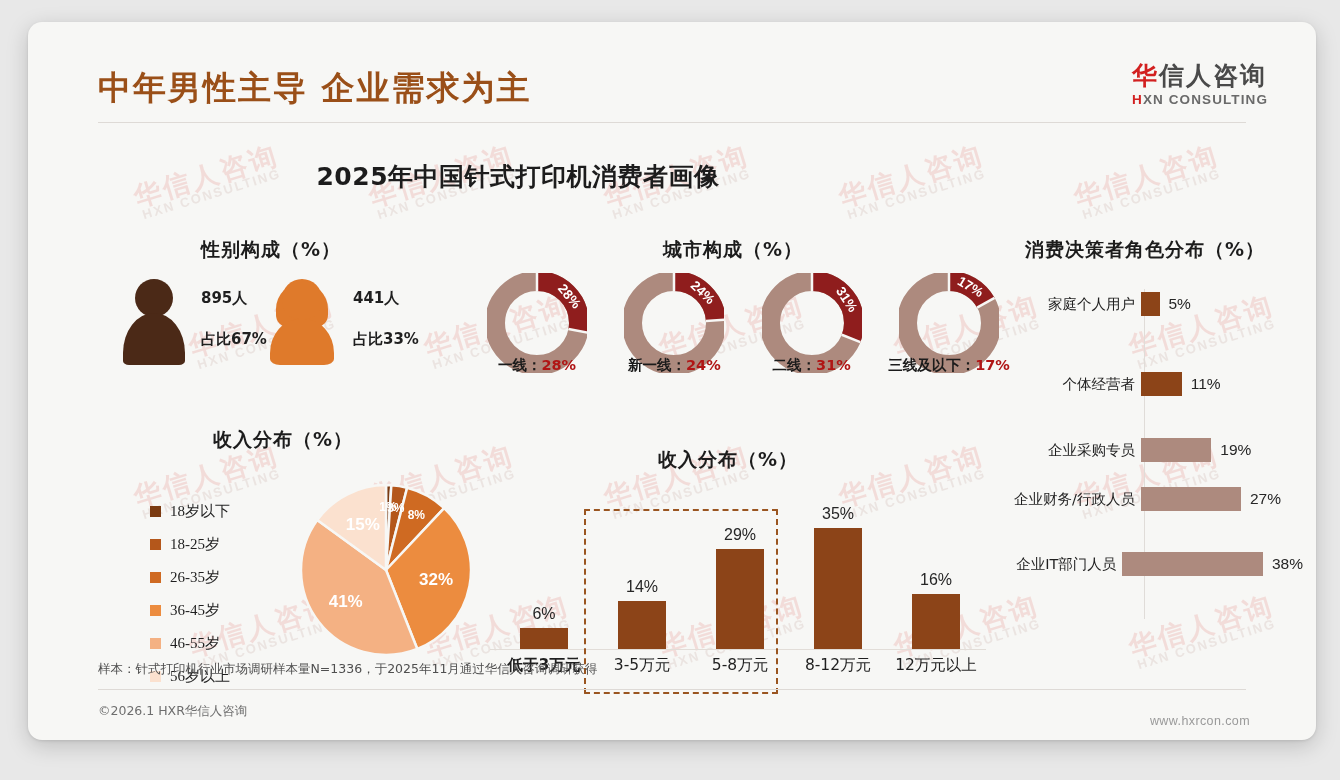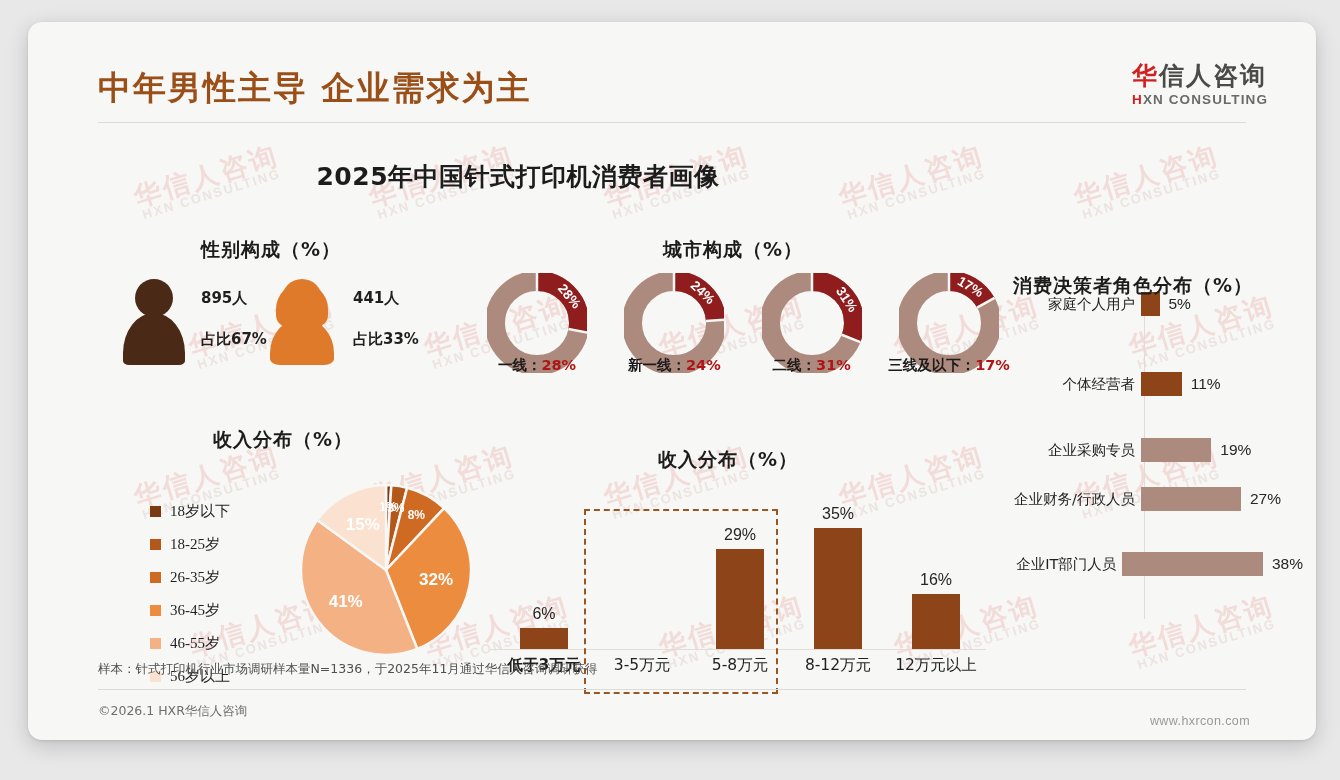--- a/index.html
+++ b/index.html
@@ -320,21 +320,21 @@
   }
   #income-highlight {
     position: absolute;
     border: 2px dashed #9a5520;
     border-radius: 1px;
     pointer-events: none;
   }
 
   
   #roles { position: absolute; left: 985px; top: 215px; width: 290px; height: 400px; z-index: 3; }
-  #roles .sec-title { left: 0; top: 0; margin-top: 36px; }
+  #roles .sec-title { left: 12px; top: 0; }
   #roles-axis {
     position: absolute;
     left: 131px;
     top: 52px;
     width: 1px;
     height: 330px;
     background: #e0dcd8;
   }
   .hbar-row {
     position: absolute;
@@ -617,20 +617,24 @@
     </div>
 
     <div id="income">
       <div class="sec-title">收入分布（%）</div>
       <div id="income-baseline"></div>
       <div id="income-plot">
           <div class="vbar-col" style="left: 8px;">
             <div class="vbar-value">6%</div>
             <div class="vbar" style="height: 20.7px; background: rgb(140, 68, 24);"></div>
           </div>
+          <div class="vbar-col" style="left: 106px;">
+            <div class="vbar-value">14%</div>
+            <div class="vbar" style="height: 48.3px; background: rgb(140, 68, 24);"></div>
+          </div>
           <div class="vbar-col" style="left: 204px;">
             <div class="vbar-value">29%</div>
             <div class="vbar" style="height: 100px; background: rgb(140, 68, 24);"></div>
           </div>
           <div class="vbar-col" style="left: 302px;">
             <div class="vbar-value">35%</div>
             <div class="vbar" style="height: 120.8px; background: rgb(140, 68, 24);"></div>
           </div>
           <div class="vbar-col" style="left: 400px;">
             <div class="vbar-value">16%</div>

